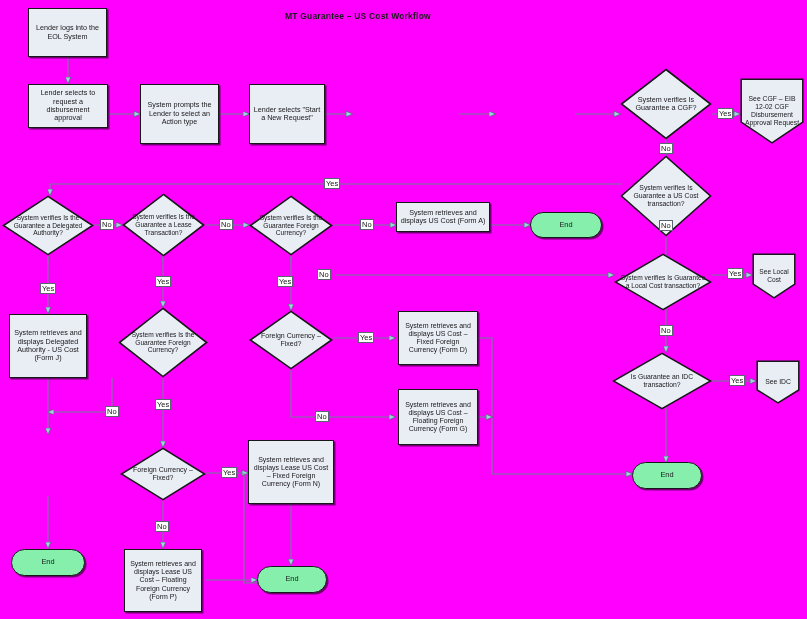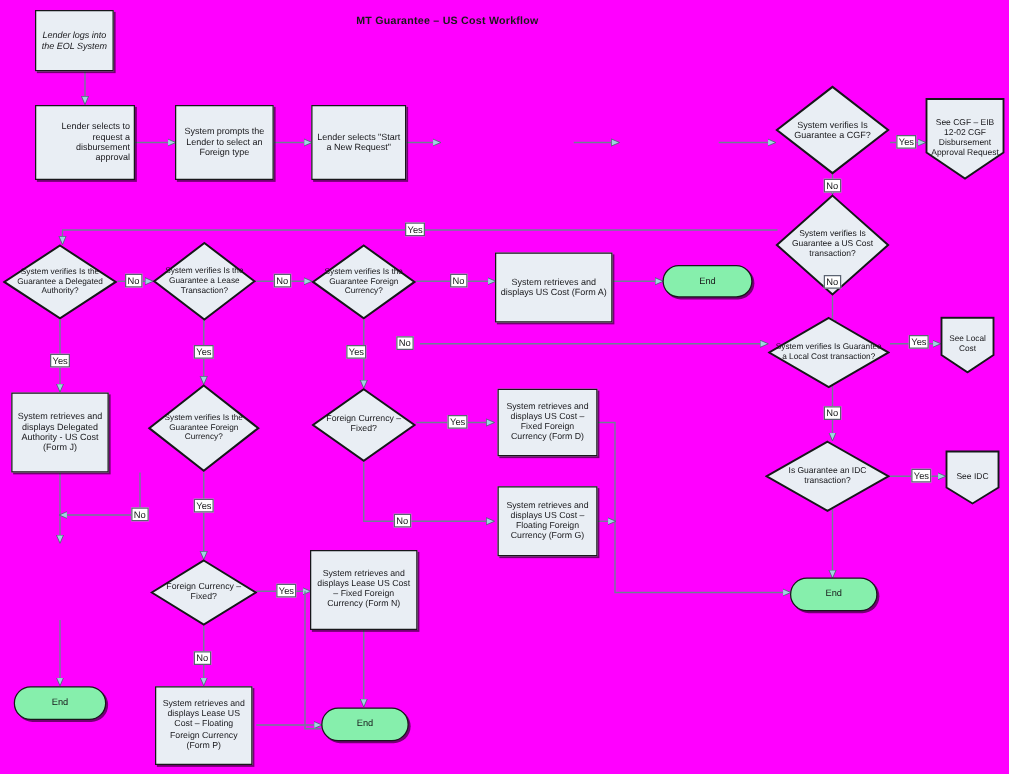--- a/index.html
+++ b/index.html
@@ -150,30 +150,30 @@
       <path d="M48,256 L48,262"></path>
       <path d="M163,256 L163,262"></path>
       <path d="M291,256 L291,262"></path>
       <path d="M244,473 L244,583 L257,583"></path>
       <path d="M244,473 L244,473"></path>
     </g>
   </svg>
 
   <div class="title" style="left:285px;top:11px;">MT Guarantee – US Cost Workflow</div>
 
-  <div class="node rect" style="left:28px;top:8px;width:63px;height:49px;font-size:7.2px;font-style:italic;">
+  <div class="node rect" style="left:28px;top:8px;width:79px;height:49px;font-size:7.2px;">
     <span>Lender logs into the EOL System</span>
   </div>
 
-  <div class="node rect" style="left:28px;top:84px;width:80px;height:60px;font-size:7.2px;text-align:right;">
+  <div class="node rect" style="left:28px;top:84px;width:80px;height:44px;font-size:7.2px;">
     <span>Lender selects to request a disbursement approval</span>
   </div>
 
   <div class="node rect" style="left:140px;top:84px;width:79px;height:60px;font-size:7.2px;">
-    <span>System prompts the Lender to select an Foreign type</span>
+    <span>System prompts the Lender to select an Action type</span>
   </div>
 
   <div class="node rect" style="left:249px;top:84px;width:76px;height:60px;font-size:7.2px;">
     <span>Lender selects "Start a New Request"</span>
   </div>
 
 
 
   <div class="node diamond" style="left:620px;top:68px;width:92px;height:72px;font-size:7.2px;">
     <svg class="dshape" viewBox="0 0 92 72" preserveAspectRatio="none">
@@ -242,21 +242,21 @@
     <div class="dtext">System verifies Is the Guarantee a Lease Transaction?</div>
   </div>
 
   <div class="node diamond" style="left:249px;top:195px;width:84px;height:61px;font-size:6.6px;">
     <svg class="dshape" viewBox="0 0 84 61" preserveAspectRatio="none">
       <polygon points="42,1.4 82.6,30.5 42,59.6 1.4,30.5" fill="#e9eef4" stroke="#17171a" stroke-width="1.6"></polygon>
     </svg>
     <div class="dtext">System verifies Is the Guarantee Foreign Currency?</div>
   </div>
 
-  <div class="node rect" style="left:396px;top:202px;width:94px;height:56px;font-size:7.2px;">
+  <div class="node rect" style="left:396px;top:202px;width:94px;height:30px;font-size:7.2px;">
     <span>System retrieves and displays US Cost (Form A)</span>
   </div>
 
   <div class="node term" style="left:530px;top:212px;width:72px;height:26px;font-size:7.4px;">
     <span>End</span>
   </div>
 
   <div class="node rect" style="left:9px;top:314px;width:78px;height:64px;font-size:7.2px;">
     <span>System retrieves and displays Delegated Authority - US Cost (Form J)</span>
   </div>

